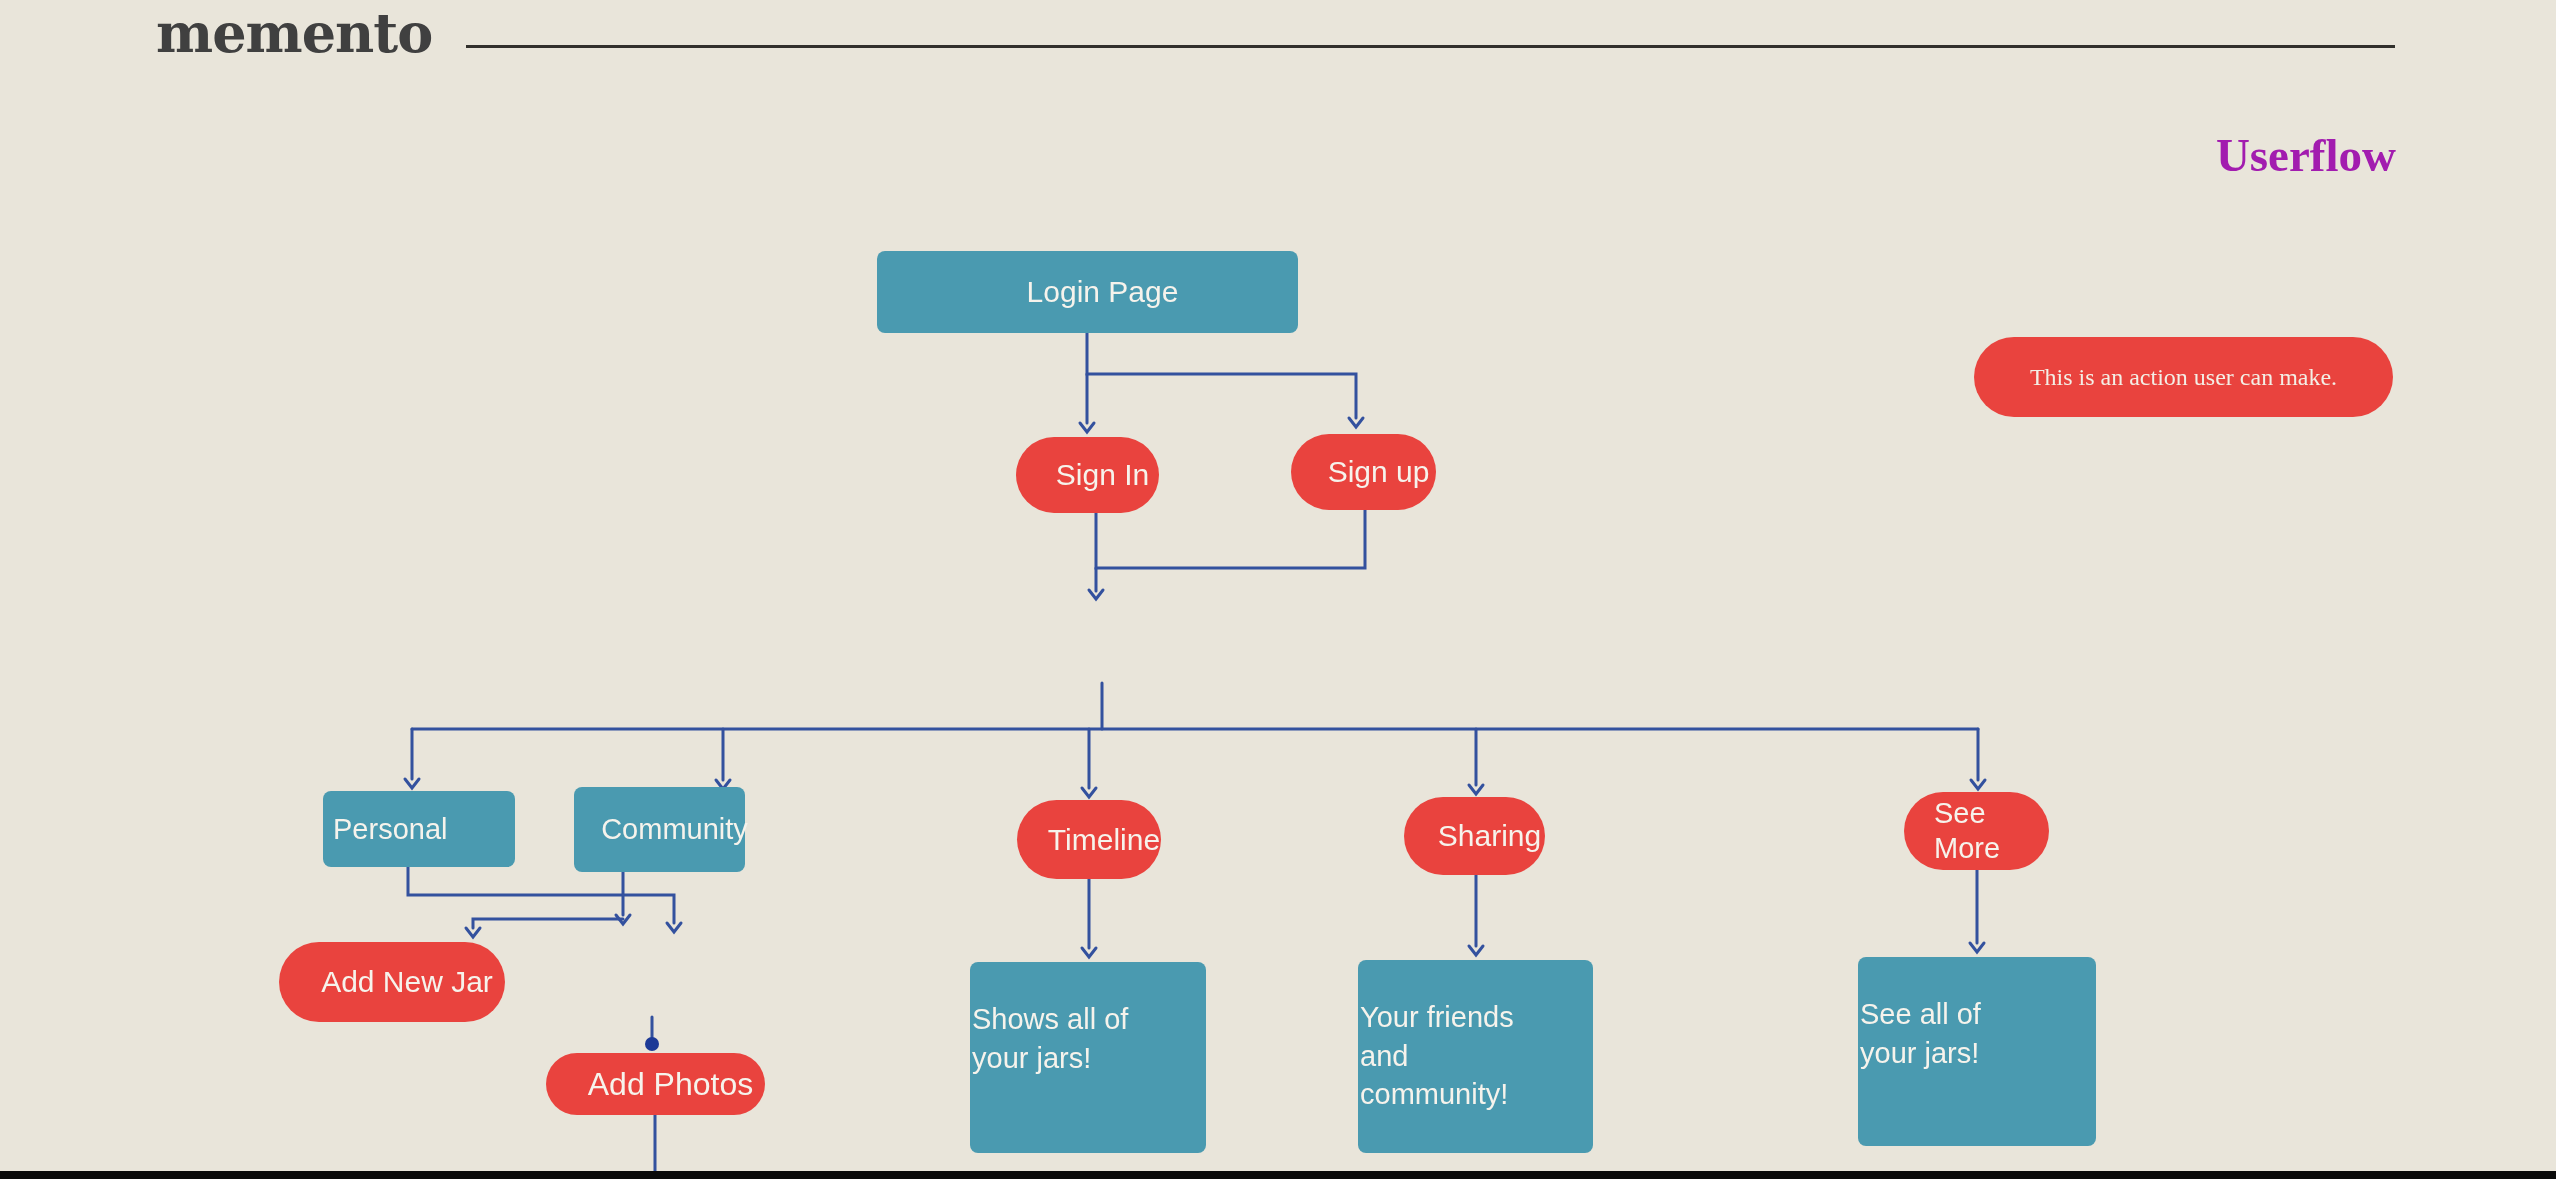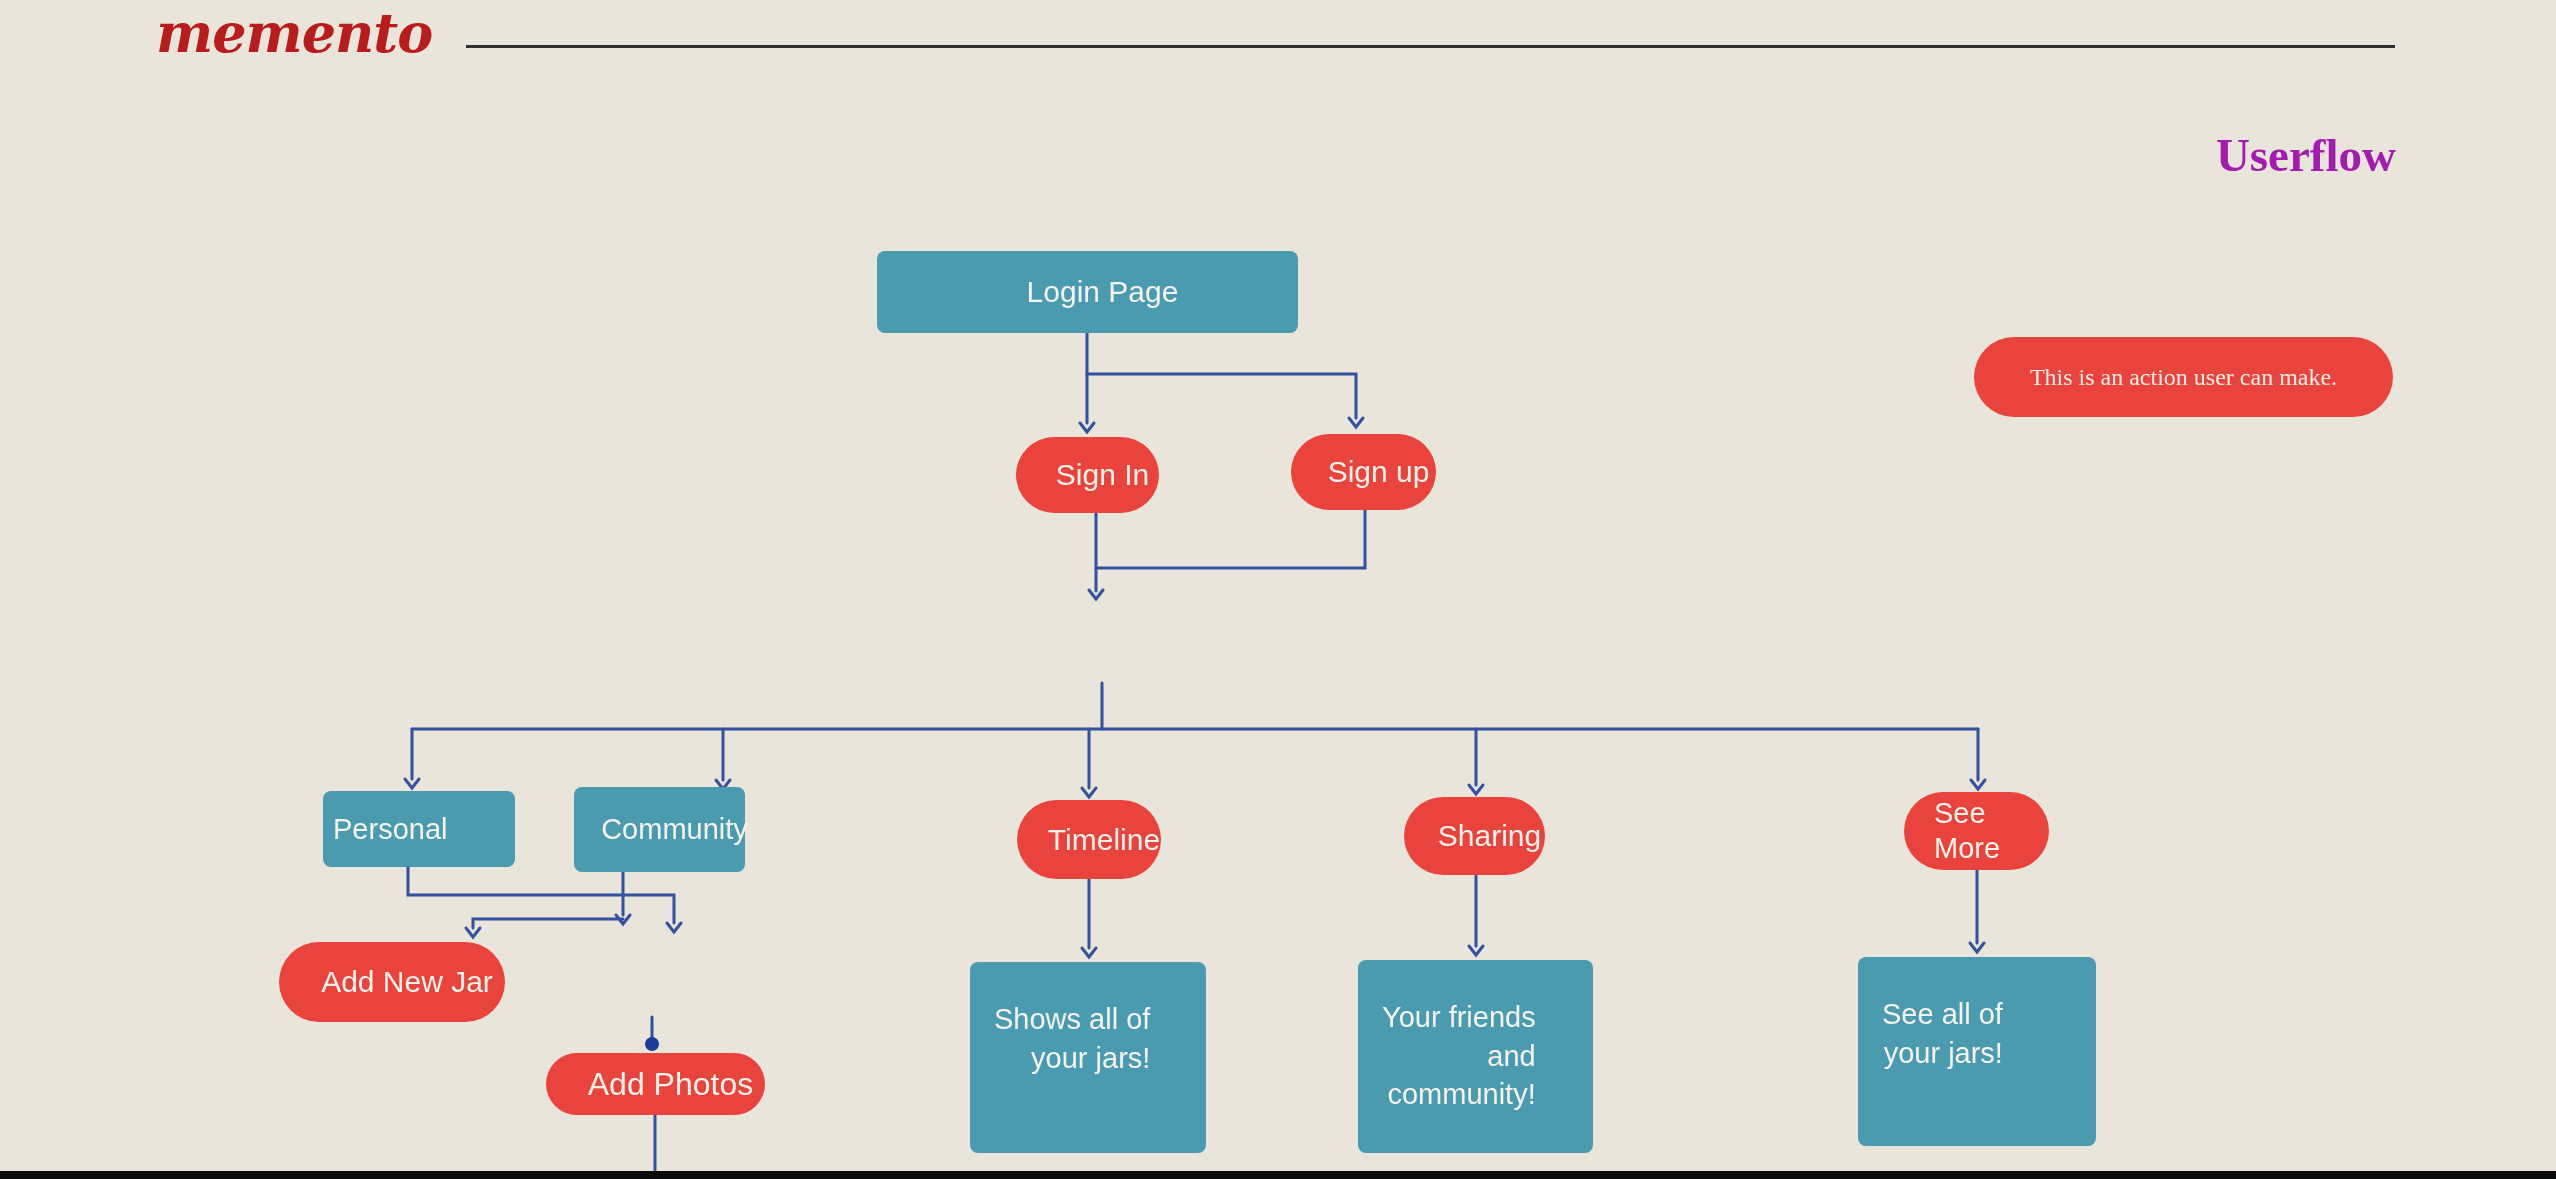--- a/index.html
+++ b/index.html
@@ -7,23 +7,23 @@
     position:relative;
     width:2556px;height:1179px;
     background:#e9e5da;
     overflow:hidden;
     font-family:"Liberation Sans",sans-serif;
   }
   
   .logo{
     position:absolute;left:156px;top:4px;
     font-family:"DejaVu Serif",serif;
-    font-style:italic;font-weight:800;
+    font-weight:800;
     font-size:54px;line-height:1.1;
-    color:#b91c1c;letter-spacing:-1px;
+    color:#404040;letter-spacing:-1px;
   }
   .rule{
     position:absolute;left:466px;top:45px;
     width:1929px;height:3px;background:#32302c;
   }
   .title{
     position:absolute;top:130px;right:160px;
     font-family:"Liberation Serif",serif;
     font-weight:600;font-size:47px;line-height:1.1;
     color:#a21caf;
@@ -45,22 +45,22 @@
     position:absolute;
     display:flex;align-items:center;justify-content:center;
     color:#f6f3ec;font-size:30px;line-height:1.2;
     box-sizing:border-box;
     padding-left:30px;
   }
   .screen{background:#4a9ab0;border-radius:8px;}
   .action{background:#e9433e;border-radius:42px;}
   .desc{
     justify-content:flex-start;align-items:flex-start;
-    padding:38px 18px 0 24px;
-    white-space:pre-line;font-size:29px;line-height:1.33;text-align:right;
+    padding:38px 18px 0 2px;
+    white-space:pre-line;font-size:29px;line-height:1.33;
   }
   .n-login     {left:877px; top:251px; width:421px;height:82px;}
   .n-signin    {left:1016px;top:437px; width:143px;height:76px;}
   .n-signup    {left:1291px;top:434px; width:145px;height:76px;}
   .n-home      {left:892px; top:603px; width:420px;height:80px;}
   .n-personal  {left:323px; top:791px; width:192px;height:76px;
                 justify-content:flex-start;padding-left:10px;font-size:29px;}
   .n-community {left:574px; top:787px; width:171px;height:85px;font-size:29px;}
   .n-timeline  {left:1017px;top:800px; width:144px;height:79px;}
   .n-sharing   {left:1404px;top:797px; width:141px;height:78px;}

